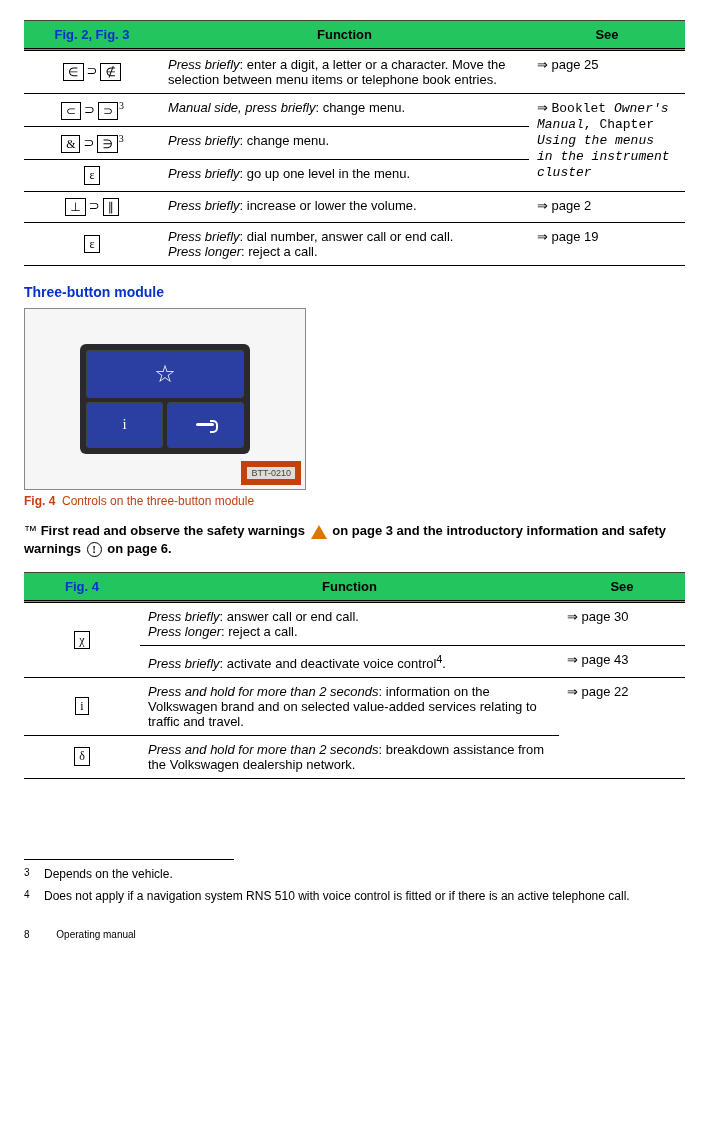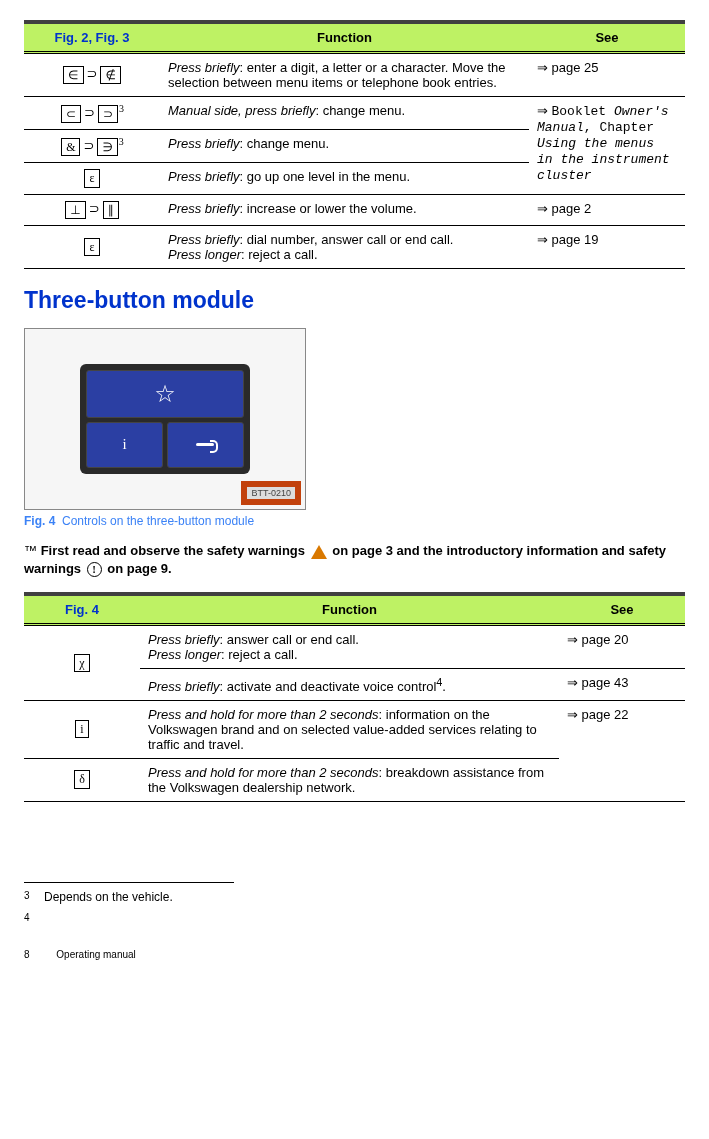--- a/index.html
+++ b/index.html
@@ -11,26 +11,26 @@
     width: 709px;
     box-sizing: border-box;
     background: #fff;
   }
   table.main {
     border-collapse: collapse;
     width: 100%;
     margin-bottom: 18px;
   }
   table.main thead th {
-    border-top: 4px solid #404040;
+    border-top: 1px solid #404040;
     border-bottom: 3px double #000;
     padding: 6px 8px;
     text-align: center;
     font-weight: bold;
-    background: #bef264;
+    background: #22c55e;
     margin-top: 19px;
   }
   table.main thead th.figcol { color: #0033cc; }
   table.main td {
     border-top: 1px solid #000;
     border-bottom: 1px solid #000;
     padding: 6px 8px;
     vertical-align: top;
     font-style: italic;
   }
@@ -42,21 +42,21 @@
     padding: 1px 4px;
     font-family: serif;
     font-style: normal;
     font-size: 12px;
     margin: 0 1px;
     line-height: 1.2;
     vertical-align: middle;
   }
   .sup { font-size: 10px; vertical-align: super; font-family: serif; font-style: normal;}
   .sep { font-family: serif; font-style: normal; padding: 0 2px;}
-  h2.section { color: #0033cc; font-size: 23px; font-family: Arial; margin: 18px 0 14px 0; }
+  h2.section { color: #0033cc; font-size: 14px; font-family: Arial; margin: 18px 0 8px 0; }
   .figure-frame {
     border: 1px solid #888;
     width: 280px;
     height: 180px;
     display: flex;
     align-items: center;
     justify-content: center;
     position: relative;
     margin-bottom: 4px;
     background:#f6f6f6;
@@ -84,21 +84,21 @@
   .module .bottom div {
     flex:1; background:#2b3fa3; border-radius:3px;
     display:flex;align-items:center;justify-content:center;
     color:#fff; border:1px solid #444;
   }
   .figtag {
     position:absolute; right:4px; bottom:4px;
     font-size:9px; background:#ddd; padding:1px 4px; color:#444;
     border:6px solid #c2410c;
   }
-  .figcap { color:#3b82f6; font-size:12px; margin-bottom:14px;}
+  .figcap { color:#c2410c; font-size:12px; margin-bottom:14px;}
   .figcap b { font-weight:bold; }
   .warn-line { font-size:13px; margin-bottom:14px; line-height:1.4;}
   .warn-tri {
     display:inline-block;width:0;height:0;
     border-left:8px solid transparent;border-right:8px solid transparent;
     border-bottom:14px solid #d97800;position:relative;vertical-align:middle;margin:0 2px;
   }
   .warn-circ {
     display:inline-block;width:13px;height:13px;border:1.5px solid #000;border-radius:50%;
     text-align:center;line-height:13px;font-size:11px;font-weight:bold;vertical-align:middle;margin:0 2px;
@@ -181,35 +181,35 @@
         </div>
     </div>
   </div>
   <div class="figtag">BTT-0210</div>
 </div>
 <div class="figcap">
   <b>Fig. 4</b>&nbsp;
   <span>Controls on the three-button module</span>
 </div>
 
-<div class="warn-line">™ <b>First read and observe the safety warnings</b> <span class="warn-tri"></span> <b>on page 3 and the introductory information and safety warnings</b> <span class="warn-circ">!</span> <b>on page 9.</b></div>
+<div class="warn-line">™ <b>First read and observe the safety warnings</b> <span class="warn-tri"></span> <b>on page 3 and the introductory information and safety warnings</b> <span class="warn-circ">!</span> <b>on page 6.</b></div>
 
 <table class="main">
   <thead>
     <tr>
       <th class="figcol" style="width:100px">Fig. 4</th>
       <th>Function</th>
       <th style="width:110px">See</th>
     </tr>
   </thead>
   <tbody id="t2body">
       <tr>
         <td class="sym" rowspan="2"><span class="symbox">χ</span></td>
         <td><span class="normal"><i>Press briefly</i>: answer call or end call.<br><i>Press longer</i>: reject a call.</span></td>
-        <td class="see">⇒ page 20</td>
+        <td class="see">⇒ page 30</td>
       </tr>
       <tr>
         <td><span class="normal"><i>Press briefly</i>: activate and deactivate voice control<sup>4</sup>.</span></td>
         <td class="see">⇒ page 43</td>
       </tr>
       <tr>
         <td class="sym"><span class="symbox">i</span></td>
         <td><span class="normal"><i>Press and hold for more than 2 seconds</i>: information on the Volkswagen brand and on selected value-added services relating to traffic and travel.</span></td>
         <td class="see" rowspan="2">⇒ page 22</td>
       </tr>
@@ -221,19 +221,20 @@
 </table>
 
 <div class="footnotes"></div>
 <div id="fnlist">
     <div class="fn">
       <div class="num">3</div>
       <div>Depends on the vehicle.</div>
     </div>
     <div class="fn">
       <div class="num">4</div>
+      <div>Does not apply if a navigation system RNS 510 with voice control is fitted or if there is an active telephone call.</div>
     </div>
   </div>
 
 <div class="pagefoot">
   <span class="pn">8</span>
   <span>Operating manual</span>
 </div>
 
 </body></html>

